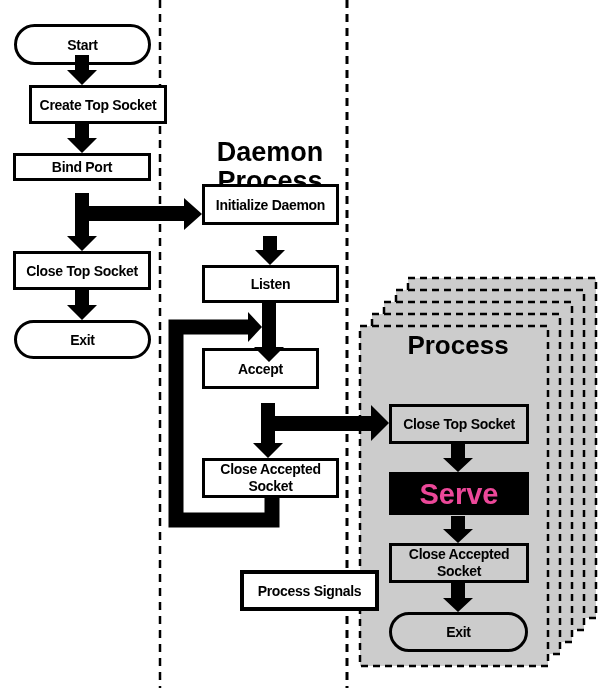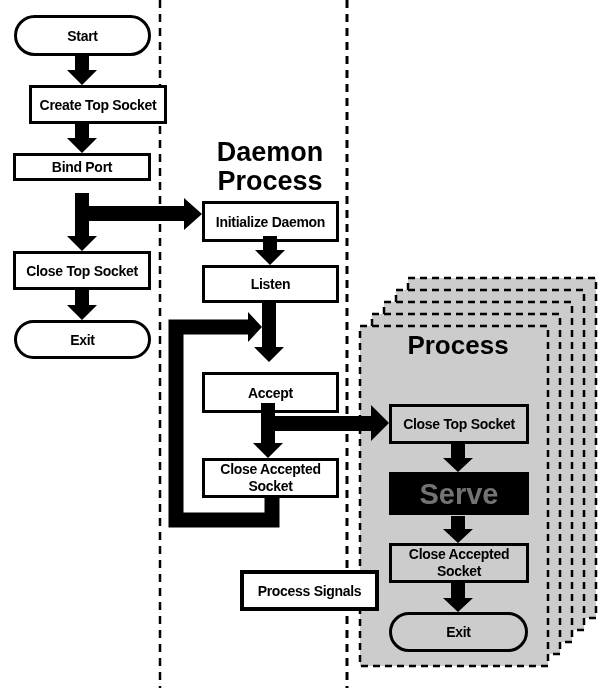--- a/index.html
+++ b/index.html
@@ -25,21 +25,21 @@
     font-size:14px;
     line-height:16px;
     letter-spacing:-0.3px;
     z-index:2;
   }
   .nowrap{white-space:nowrap;}
   .stadium{border-radius:21px;}
   .gray{background:#cccccc;}
   .thick{border-width:4px;margin-left:39px;}
   .serve{
-    background:#000;color:#737373;
+    background:#000;color:#ec4899;
     font-size:29px;letter-spacing:0;
   }
   .lane-title{
     position:absolute;
     text-align:center;
     font-weight:bold;
     color:#000;
     z-index:2;
   }
   .lane-title span{display:block;}
@@ -66,29 +66,29 @@
   </svg>
 
   <div id="daemon-title" class="lane-title">
     <span>Daemon</span>
     <span>Process</span>
   </div>
   <div id="server-title" class="lane-title">
     <span>Process</span>
   </div>
 
-  <div class="node stadium nowrap" style="left:14px;top:15px;width:137px;height:41px;">Start</div>
+  <div class="node stadium nowrap" style="left:14px;top:24px;width:137px;height:41px;">Start</div>
   <div class="node nowrap" style="left:29px;top:85px;width:138px;height:39px;">Create Top Socket</div>
   <div class="node nowrap" style="left:13px;top:153px;width:138px;height:28px;">Bind Port</div>
   <div class="node nowrap" style="left:13px;top:251px;width:138px;height:39px;">Close Top Socket</div>
   <div class="node stadium nowrap" style="left:14px;top:320px;width:137px;height:39px;">Exit</div>
 
-  <div class="node nowrap" style="left:202px;top:201px;width:137px;height:41px;">Initialize Daemon</div>
+  <div class="node nowrap" style="left:202px;top:184px;width:137px;height:41px;">Initialize Daemon</div>
   <div class="node nowrap" style="left:202px;top:265px;width:137px;height:38px;">Listen</div>
-  <div class="node nowrap" style="left:202px;top:372px;width:137px;height:41px;">Accept</div>
+  <div class="node nowrap" style="left:202px;top:348px;width:117px;height:41px;">Accept</div>
   <div class="node" style="left:202px;top:458px;width:137px;height:40px;line-height:17px;">Close Accepted Socket</div>
   <div class="node thick nowrap" style="left:201px;top:570px;width:139px;height:41px;">Process Signals</div>
 
   <div class="node gray nowrap" style="left:389px;top:404px;width:140px;height:40px;">Close Top Socket</div>
   <div class="node serve nowrap" style="left:389px;top:472px;width:140px;height:43px;">Serve</div>
   <div class="node gray" style="left:389px;top:543px;width:140px;height:40px;line-height:17px;">Close Accepted Socket</div>
   <div class="node gray stadium nowrap" style="left:389px;top:612px;width:139px;height:40px;">Exit</div>
 
   <svg id="arrowLayer" class="layer" width="604" height="688" viewBox="0 0 604 688">
     <g fill="#000" stroke="none">

